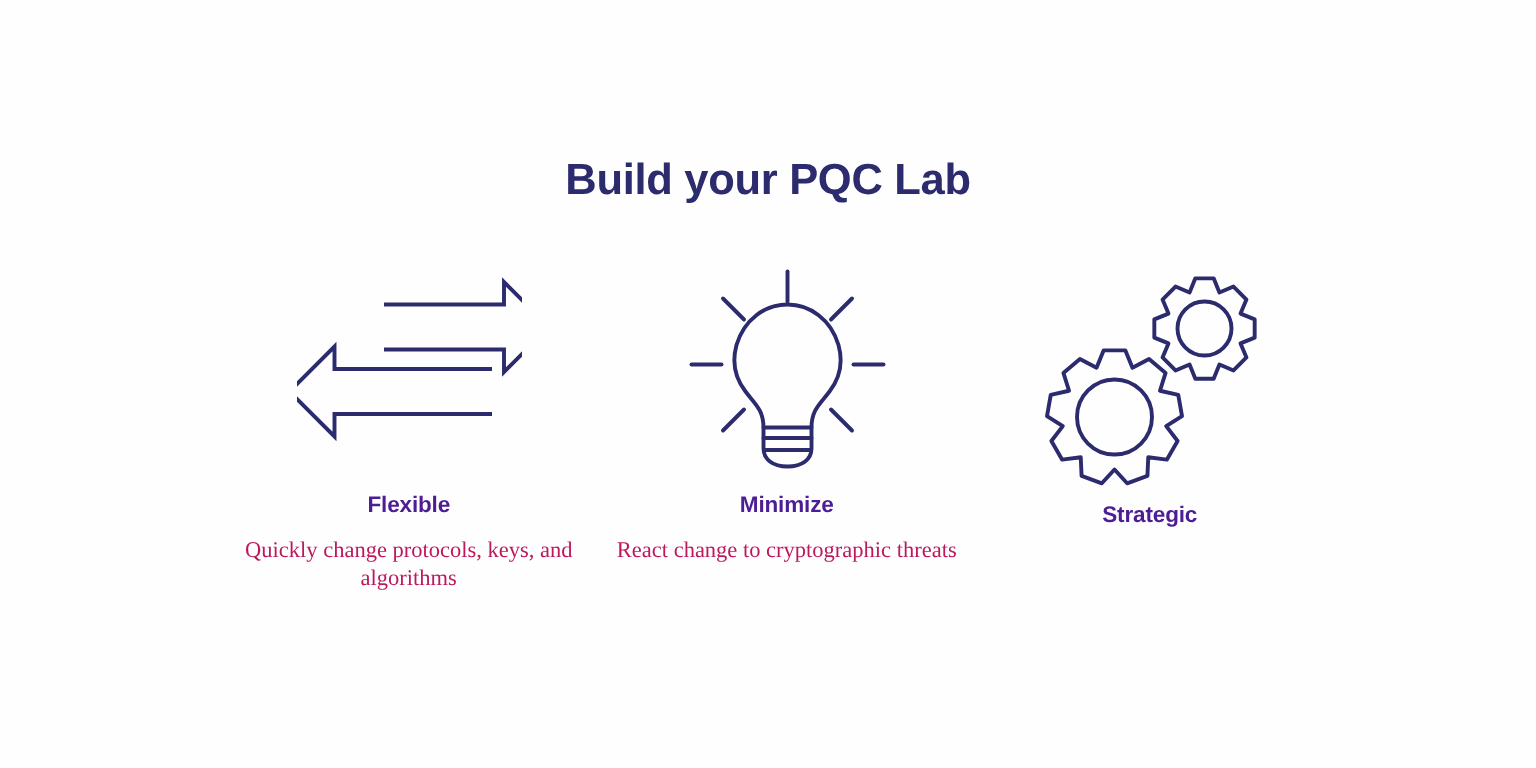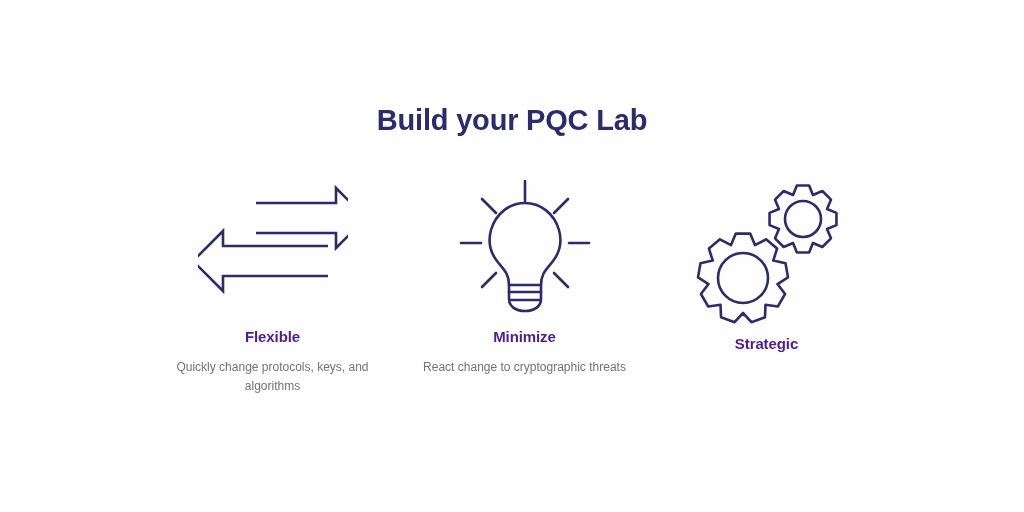--- a/index.html
+++ b/index.html
@@ -63,25 +63,26 @@
     font-weight: bold;
     color: #4c1d95;
     letter-spacing: -0.1px;
     margin-top: 10px;
     text-align: center;
     line-height: 24px;
   }
   .card-title.tight { margin-top: 17px; }
   .card-desc {
     margin-top: 9px;
-    font-size: 12px;
-    color: #737373;
+    font-size: 15px;
+    color: #be185d;
     text-align: center;
     line-height: 19px;
     max-width: 220px;
+    font-family: Liberation Serif, serif;
   }
   .card-desc.wide { max-width: 240px; }
   svg { display: block; }
   .stroke {
     fill: none;
     stroke: #2b2b6e;
     stroke-width: 2.6;
     stroke-linejoin: miter;
     stroke-linecap: butt;
   }

